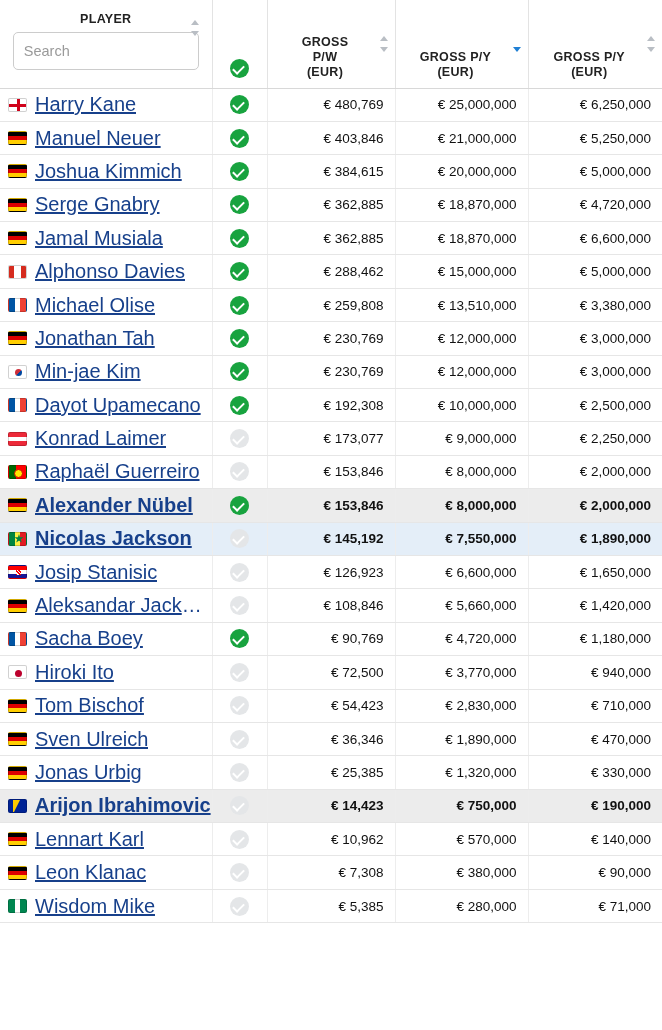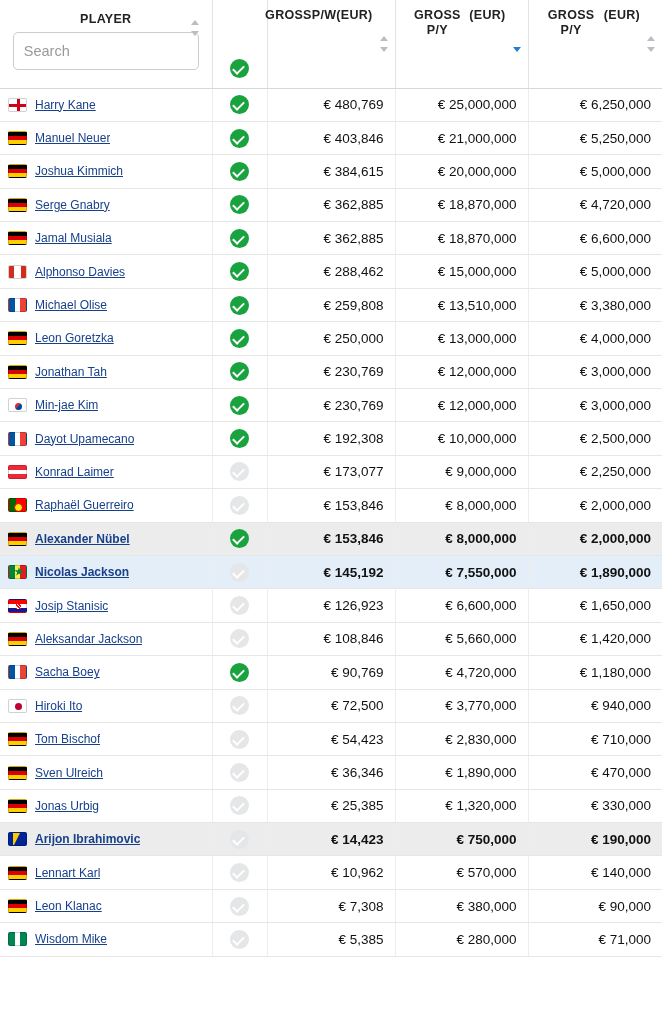--- a/index.html
+++ b/index.html
@@ -3,21 +3,21 @@
 <meta charset="utf-8">
 <style>
   * { box-sizing: border-box; }
   html, body {
     margin: 0; padding: 0;
     background: #ffffff;
     font-family: "Liberation Sans", sans-serif;
   }
   #app {
     width: 662px;
-    height: 1030px;
+    height: 923px;
     position: relative;
     overflow: hidden;
     background: #ffffff;
   }
   table.salary-table {
     width: 662px;
     border-collapse: collapse;
     table-layout: fixed;
   }
   
@@ -62,21 +62,21 @@
   .sort-arrows.active-desc .down { border-top-color: #1f7fd4; }
   .th-check .th-inner {
     display: flex;
     align-items: flex-end;
     justify-content: center;
     padding: 8px 4px 10px 4px;
     height: 100%;
   }
   .th-gpw .th-inner, .th-gpy1 .th-inner, .th-gpy2 .th-inner {
     display: flex;
-    flex-direction: row;
+    flex-direction: column;
     justify-content: flex-end;
     height: 100%;
   }
   .header-row-top th { height: 88px; }
   
   .search-wrap { padding: 6px 10px 10px 10px; }
   .search-input {
     width: 186px;
     height: 38px;
     border: 1px solid #ccc;
@@ -114,21 +114,21 @@
   tbody td.last { border-right: none; padding-left: 20px; }
   .player-cell {
     display: flex;
     align-items: center;
     gap: 8px;
     padding-left: 8px;
   }
   .player-name {
     color: #17408b;
     text-decoration: underline;
-    font-size: 12px;
+    font-size: 20px;
     white-space: nowrap;
     overflow: hidden;
     text-overflow: ellipsis;
   }
   .check-cell { text-align: center; }
   .check {
     display: inline-block;
     width: 19px; height: 19px;
     border-radius: 50%;
     position: relative;
@@ -344,32 +344,20 @@
           </td>
           <td class="check-cell"><span class="check on"></span></td>
           <td class="num">€ 259,808</td>
           <td class="num">€ 13,510,000</td>
           <td class="num last">€ 3,380,000</td>
         </tr>
         <tr>
           <td>
             <div class="player-cell">
               <span class="flag f-ger"></span>
-              <span class="player-name">Leon Goretzka</span>
-            </div>
-          </td>
-          <td class="check-cell"><span class="check on"></span></td>
-          <td class="num">€ 250,000</td>
-          <td class="num">€ 13,000,000</td>
-          <td class="num last">€ 4,000,000</td>
-        </tr>
-        <tr>
-          <td>
-            <div class="player-cell">
-              <span class="flag f-ger"></span>
               <span class="player-name">Jonathan Tah</span>
             </div>
           </td>
           <td class="check-cell"><span class="check on"></span></td>
           <td class="num">€ 230,769</td>
           <td class="num">€ 12,000,000</td>
           <td class="num last">€ 3,000,000</td>
         </tr>
         <tr>
           <td>

